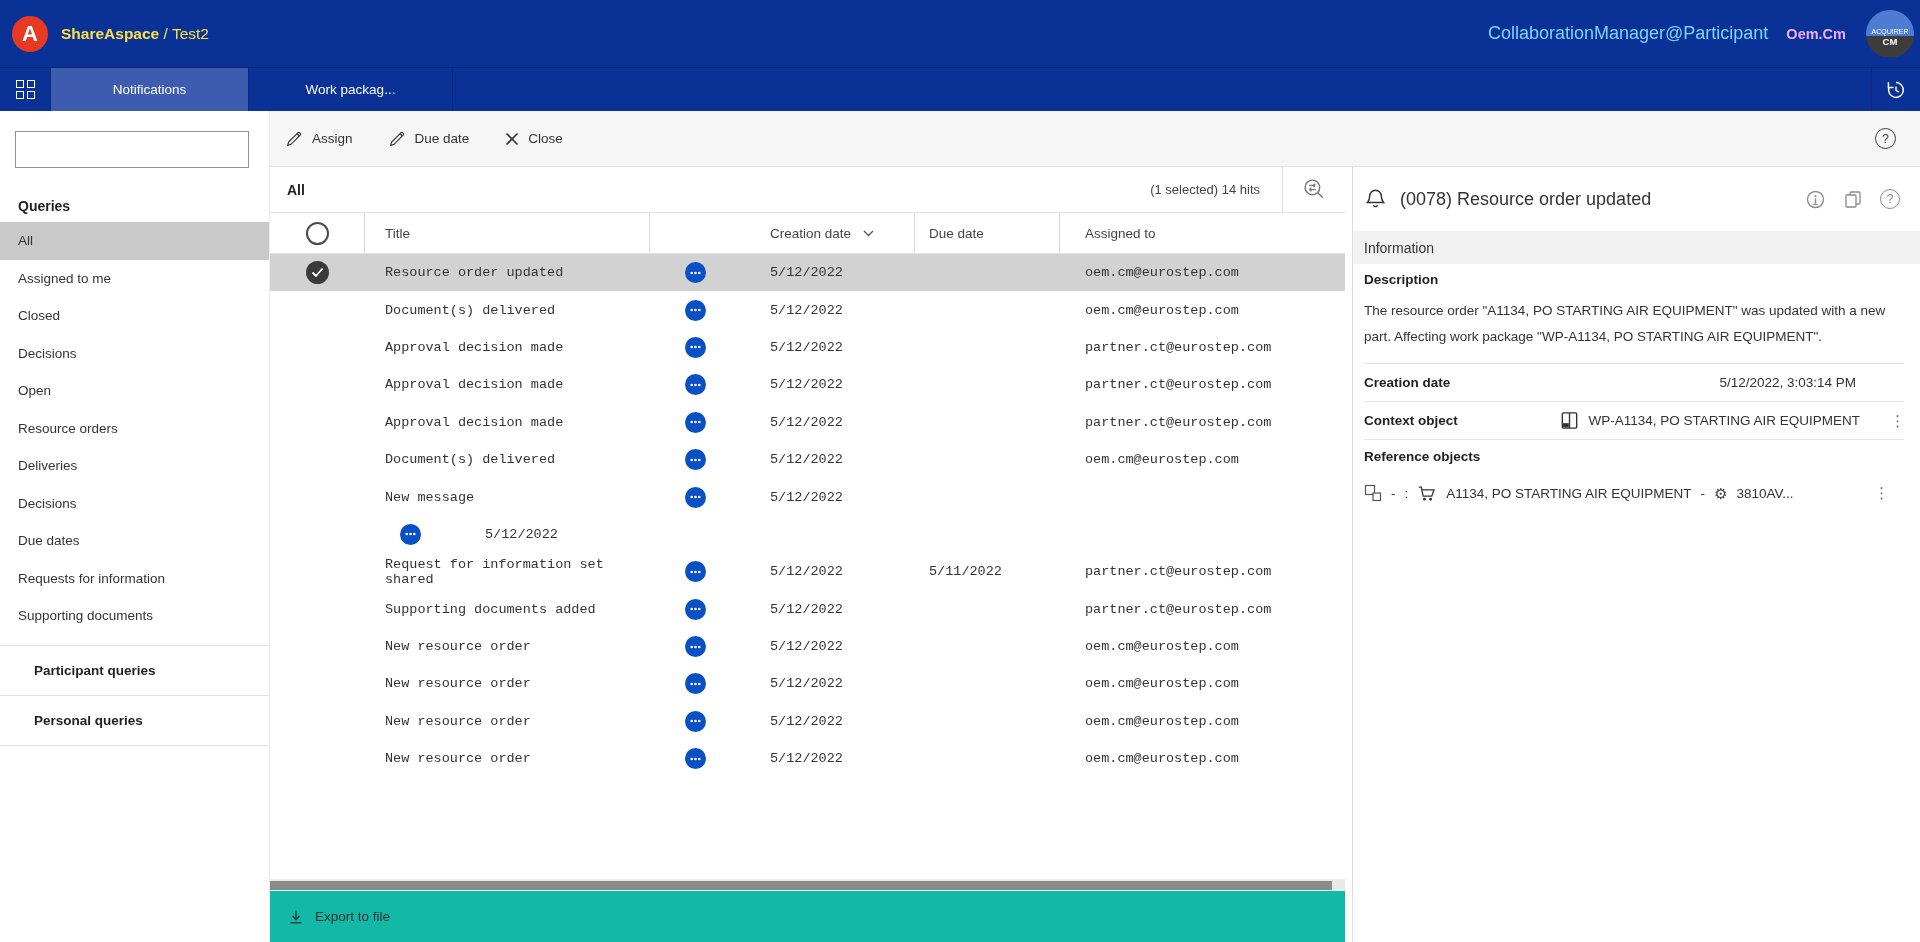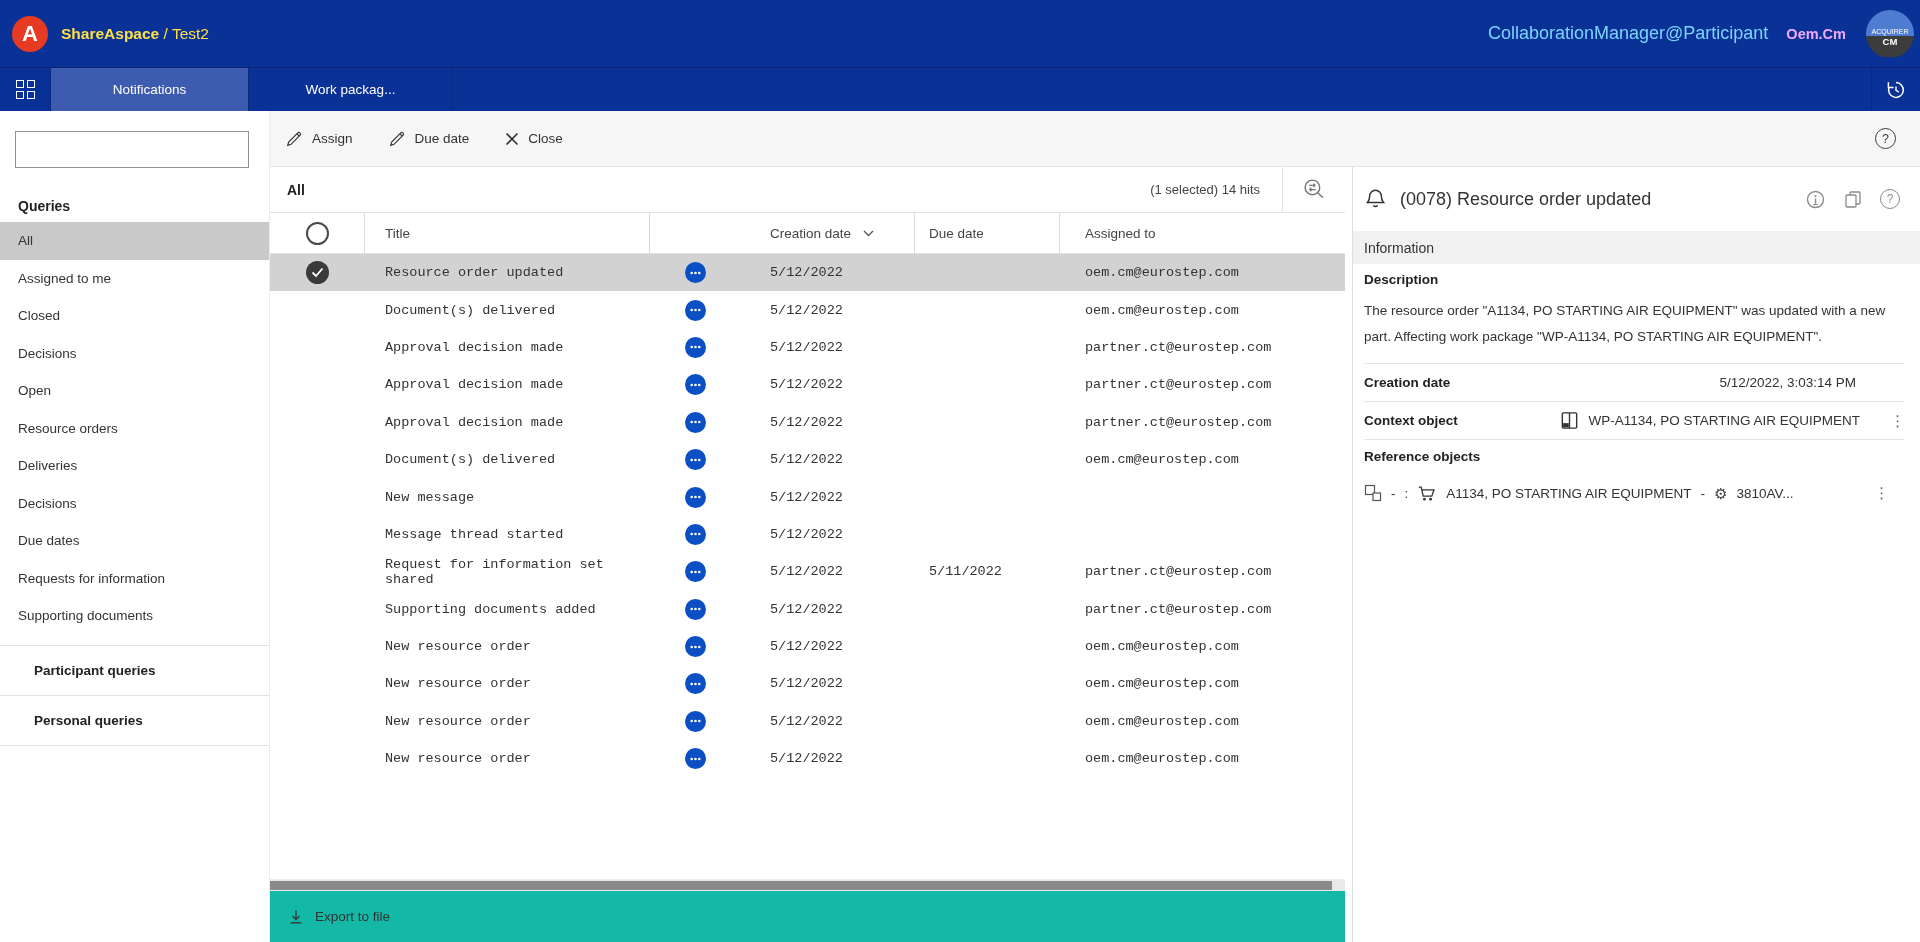--- a/index.html
+++ b/index.html
@@ -399,21 +399,20 @@
       </span>
     </div>
     <div class="c c-date">5/12/2022</div>
     <div class="c c-due"></div>
     <div class="c c-assigned"></div>
   </div>
               <div class="trow">
     <div class="c c-check">
       
     </div>
-    <div class="c c-title">Message thread started</div>
     <div class="c c-icon">
       <span class="dot-badge">
         <svg width="11" height="4" viewBox="0 0 11 4">
           <circle cx="1.7" cy="2" r="1.3" fill="#fff"></circle>
                       <circle cx="5.5" cy="2" r="1.3" fill="#fff"></circle>
                       <circle cx="9.3" cy="2" r="1.3" fill="#fff"></circle>
         </svg>
       </span>
     </div>
     <div class="c c-date">5/12/2022</div>

